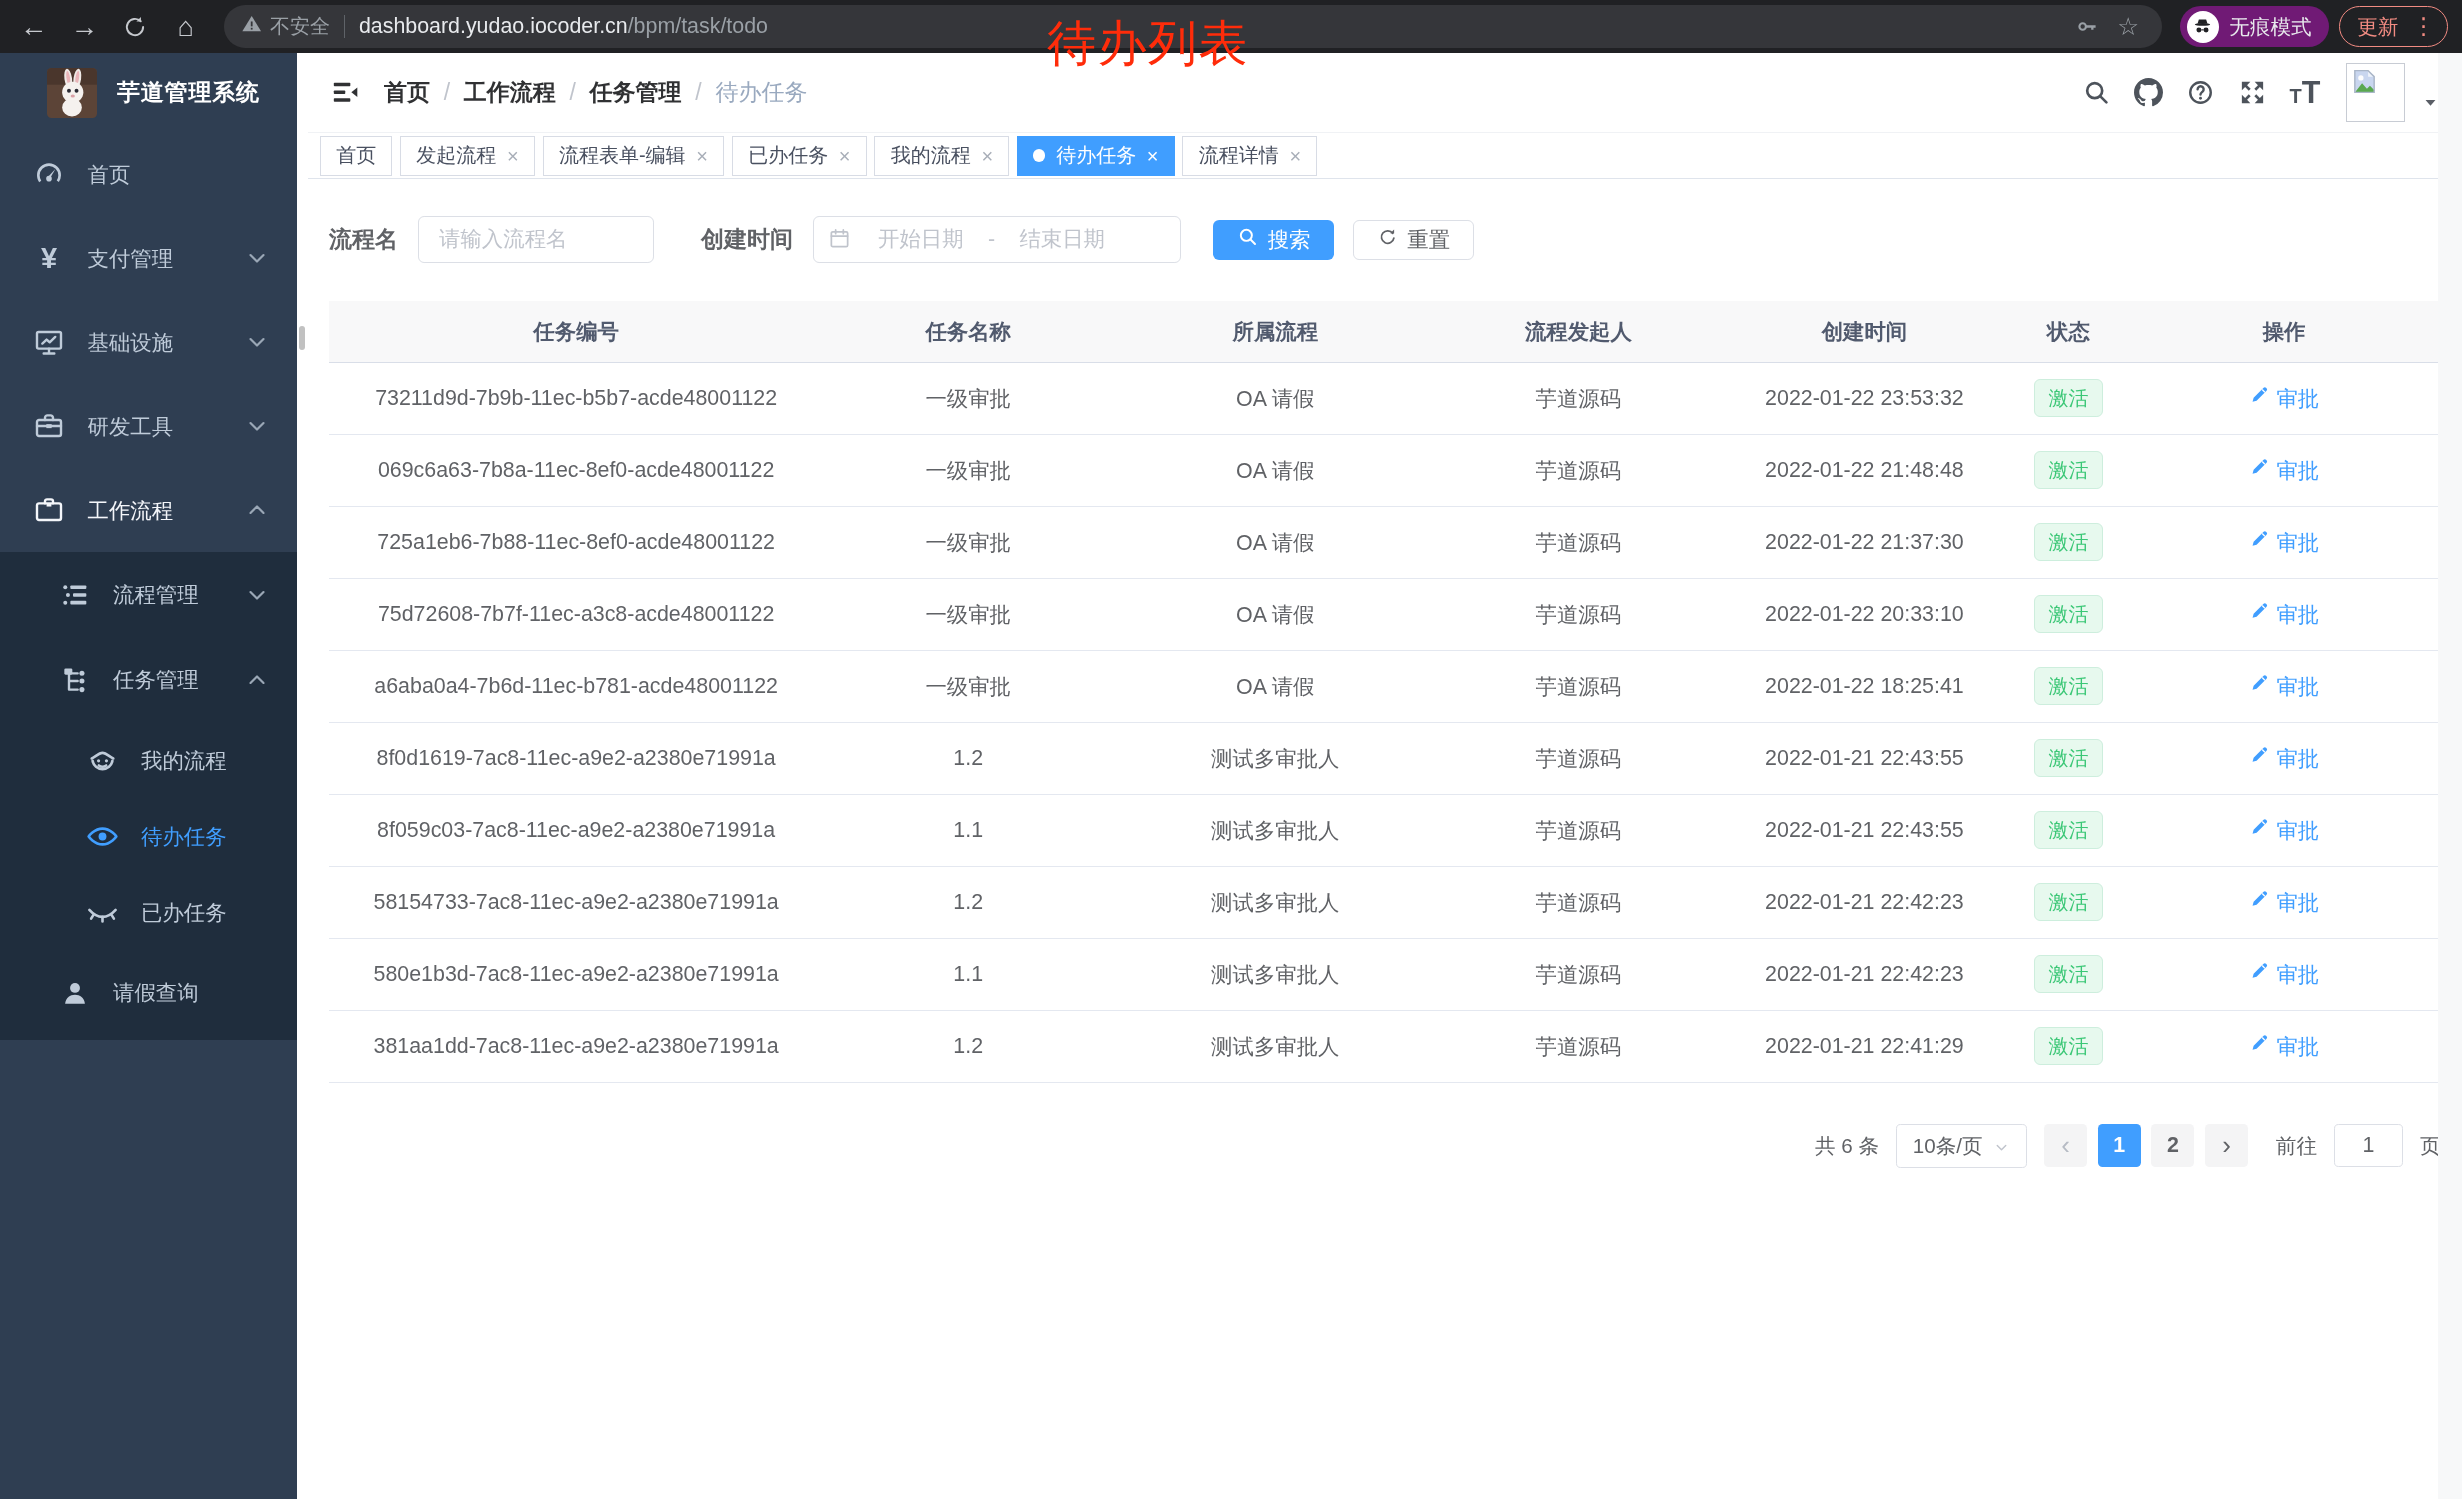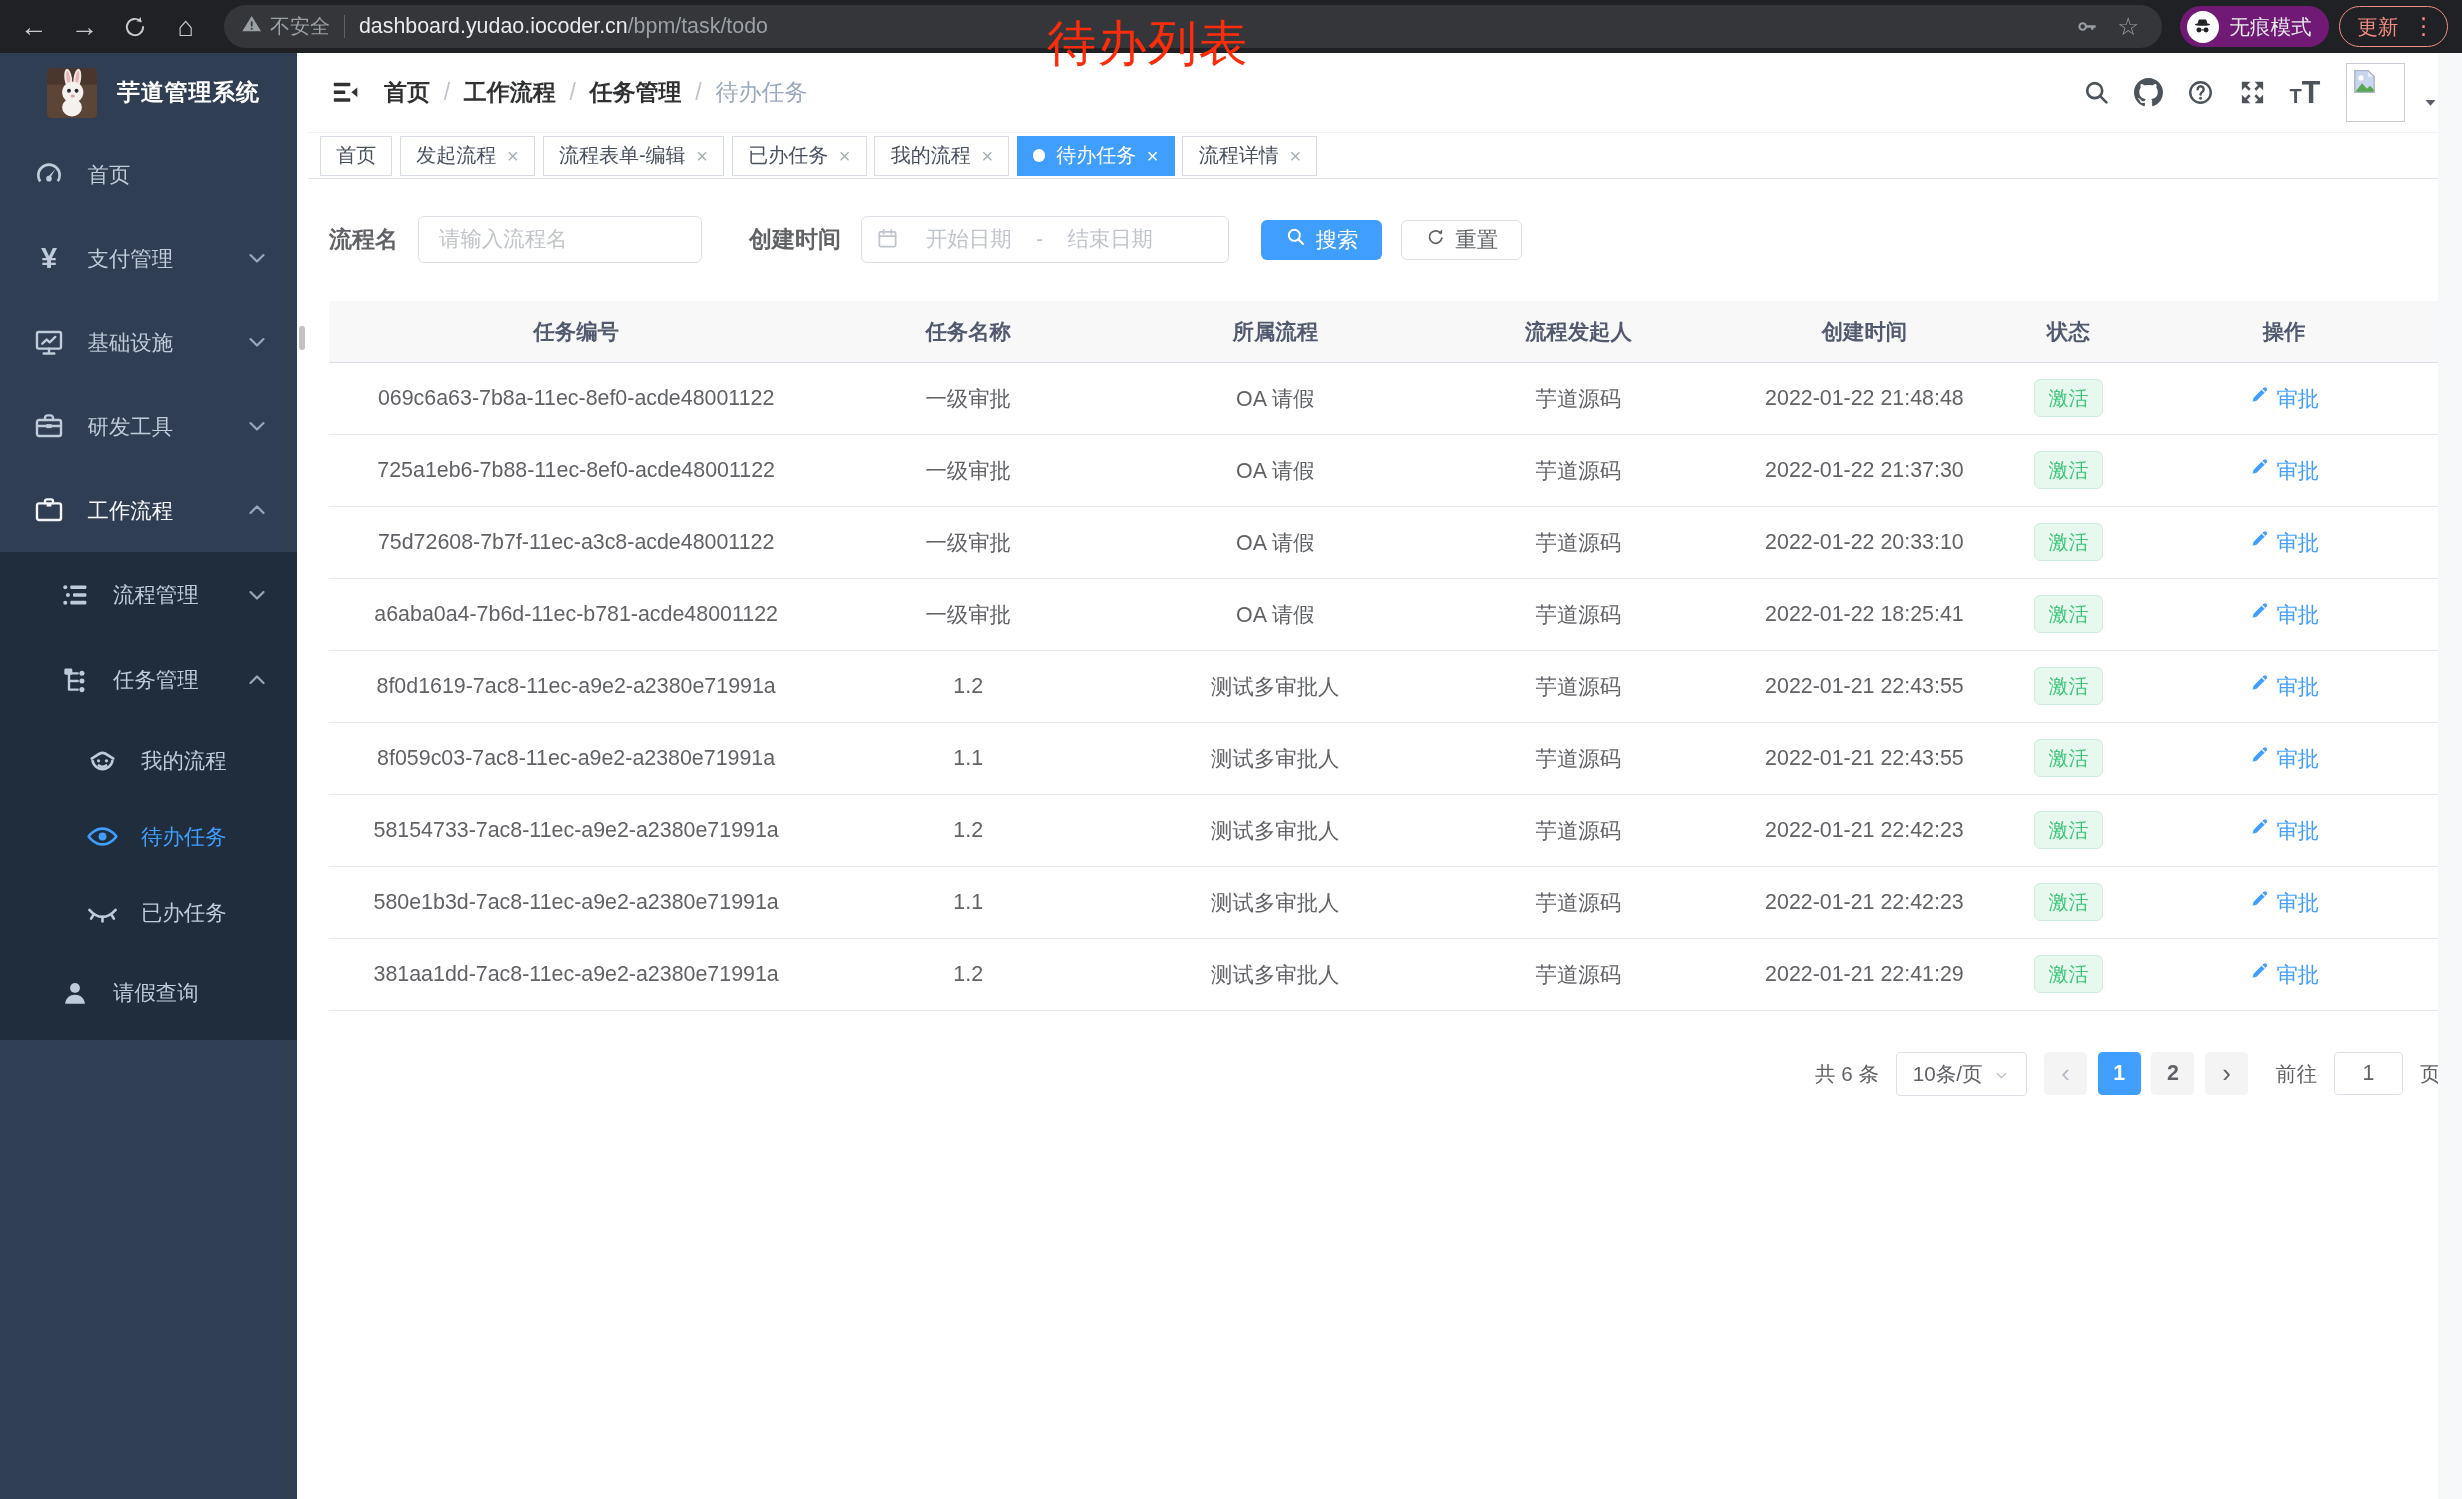--- a/index.html
+++ b/index.html
@@ -81,21 +81,21 @@
   .tab.active { background:#409eff; border-color:#409eff; color:#fff; }
   .tab.active .dot { display:inline-block; }
   .tab .tab-close { font-size:20px; color:#a8aeb8; line-height:1; }
   .tab.active .tab-close { color:#fff; }
 
   .content { flex:1; padding:37px 21.4px 0 21.4px; }
 
   
   .filters { display:flex; align-items:center; margin-bottom:38px; }
   .f-label { font-size:23px; font-weight:bold; color:#606266; margin-right:20px; flex:0 0 auto; }
-  .f-input { width:284px; height:47px; border:1.5px solid #dcdfe6; border-radius:6.1px; padding:0 20px; font-size:21.4px; color:#606266; font-family:inherit; outline:none; }
+  .f-input { width:236px; height:47px; border:1.5px solid #dcdfe6; border-radius:6.1px; padding:0 20px; font-size:21.4px; color:#606266; font-family:inherit; outline:none; }
   .f-input::placeholder, .date-part::placeholder, .goto-input::placeholder { color:#c0c4cc; }
   .gap-lg { width:47px; flex:0 0 auto; }
   .date-range { width:368px; height:47px; border:1.5px solid #dcdfe6; border-radius:6.1px; display:flex; align-items:center; padding:0 13.7px; gap:6.1px; }
   .date-range .cal { width:26px; height:26px; color:#c0c4cc; flex:0 0 auto; }
   .date-range .cal svg { width:23px; height:23px; }
   .date-part { border:none; outline:none; width:122px; font-size:21.4px; text-align:center; color:#606266; font-family:inherit; background:transparent; }
   .date-sep { color:#c0c4cc; font-size:21.4px; }
   .btn { height:40px; border-radius:6.1px; font-size:21.4px; display:flex; align-items:center; gap:9.2px; padding:0 23px; cursor:pointer; border:1.5px solid transparent; flex:0 0 auto; }
   .btn svg { width:21.4px; height:21.4px; }
   .btn-primary { background:#409eff; color:#fff; margin-left:32px; }
@@ -477,20 +477,35 @@
                 <th>任务名称</th>
                 <th>所属流程</th>
                 <th>流程发起人</th>
                 <th>创建时间</th>
                 <th>状态</th>
                 <th>操作</th>
               </tr>
             </thead>
           <tbody>
               <tr>
+                <td>73211d9d-7b9b-11ec-b5b7-acde48001122</td>
+                <td>一级审批</td>
+                <td>OA 请假</td>
+                <td>芋道源码</td>
+                <td>2022-01-22 23:53:32</td>
+                <td><span class="tag-active">激活</span></td>
+                <td><span class="action-link">
+                    <span><svg viewBox="0 0 24 24" fill="currentColor">
+                        <path d="M4 20l1.2-4.5L16.4 4.3a1.9 1.9 0 012.7 0l.6.6a1.9 1.9 0 010 2.7L8.5 18.8 4 20z"></path>
+                        <path d="M14.8 6.2l3 3" stroke="#fff" stroke-width="1.4"></path>
+                      </svg></span>
+                    <span>审批</span>
+                  </span></td>
+              </tr>
+              <tr>
                 <td>069c6a63-7b8a-11ec-8ef0-acde48001122</td>
                 <td>一级审批</td>
                 <td>OA 请假</td>
                 <td>芋道源码</td>
                 <td>2022-01-22 21:48:48</td>
                 <td><span class="tag-active">激活</span></td>
                 <td><span class="action-link">
                     <span><svg viewBox="0 0 24 24" fill="currentColor">
                         <path d="M4 20l1.2-4.5L16.4 4.3a1.9 1.9 0 012.7 0l.6.6a1.9 1.9 0 010 2.7L8.5 18.8 4 20z"></path>
                         <path d="M14.8 6.2l3 3" stroke="#fff" stroke-width="1.4"></path>

